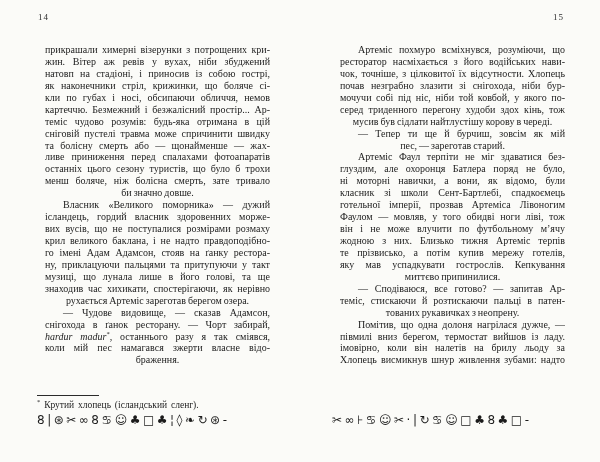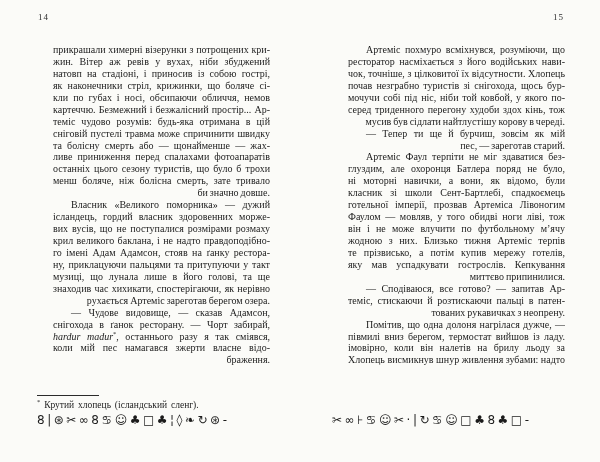--- a/index.html
+++ b/index.html
@@ -13,24 +13,24 @@
   }
   .page { position:absolute; top:0; height:462px; width:233px; }
   #page-left  { left:37px; }
   #page-right { left:332px; }
   .page-number {
     position:absolute; top:12px;
     font-size:9px; letter-spacing:1px; color:#2e2e2e;
   }
   #page-left  .page-number { left:1px; }
   #page-right .page-number { right:1px; }
-  .text-block { position:absolute; top:44px; left:16px; right:0; }
+  .text-block { position:absolute; top:44px; left:8px; right:0; }
   .line {
     font-size:10px; line-height:11.95px; height:11.95px;
-    overflow:hidden; text-align:right; word-spacing:-0.5px;
+    overflow:hidden; text-align:center; word-spacing:-0.5px;
     white-space:normal;
   }
   .line.j { text-align:justify; }
   .line.j::after { content:""; display:inline-block; width:100%; height:0; }
   .line.in { text-indent:18px; }
   sup { font-size:6.5px; vertical-align:4px; line-height:0; }
   i { font-style:italic; }
   .footnote { margin-top:8px; }
   .footnote-rule { width:62px; border-top:1px solid #2b2b2b; margin-bottom:3px; }
   .footnote-text { font-size:9.5px; line-height:12px; word-spacing:1.5px; }
@@ -83,21 +83,21 @@
   <div class="glyph-row">8|⊛✂∞8♋☺♣□♣¦◊❧↻⊛-</div>
 </div>
 
 <div class="page" id="page-right">
   <div class="page-number">15</div>
   <div class="text-block">
 
   <div class="line j in">Артеміс похмуро всміхнувся, розуміючи, що</div>
       <div class="line j">ресторатор насміхається з його водійських нави-</div>
       <div class="line j">чок, точніше, з цілковитої їх відсутности. Хлопець</div>
-      <div class="line j">почав незграбно туристів зі снігохода, щось бур-</div>
+      <div class="line j">почав незграбно злазити зі снігохода, ніби бур-</div>
       <div class="line j">мочучи собі під ніс, ніби той ковбой, у якого по-</div>
       <div class="line j">серед триденного перегону худоби здох кінь, тож</div>
       <div class="line">мусив був сідлати найтлустішу корову в череді.</div>
       <div class="line j in">— Тепер ти ще й бурчиш, зовсім як мій</div>
       <div class="line">пес, — зареготав старий.</div>
       <div class="line j in">Артеміс Фаул терпіти не міг здаватися без-</div>
       <div class="line j">глуздим, але охоронця Батлера поряд не було,</div>
       <div class="line j">ні моторні навички, а вони, як відомо, були</div>
       <div class="line j">класник зі школи Сент-Бартлебі, спадкоємець</div>
       <div class="line j">готельної імперії, прозвав Артеміса Лівоногим</div>

